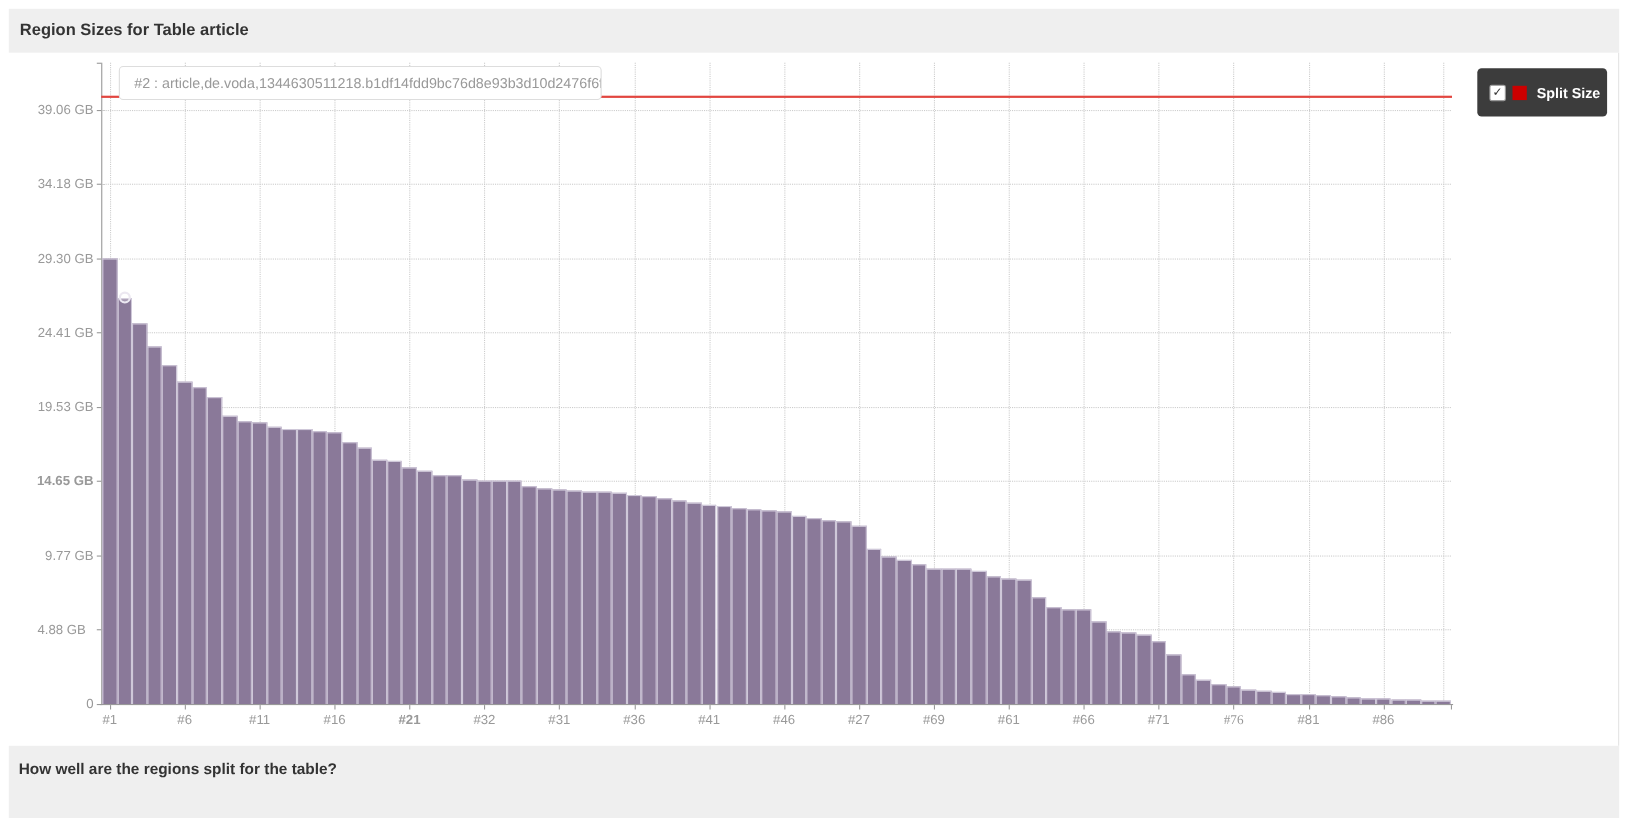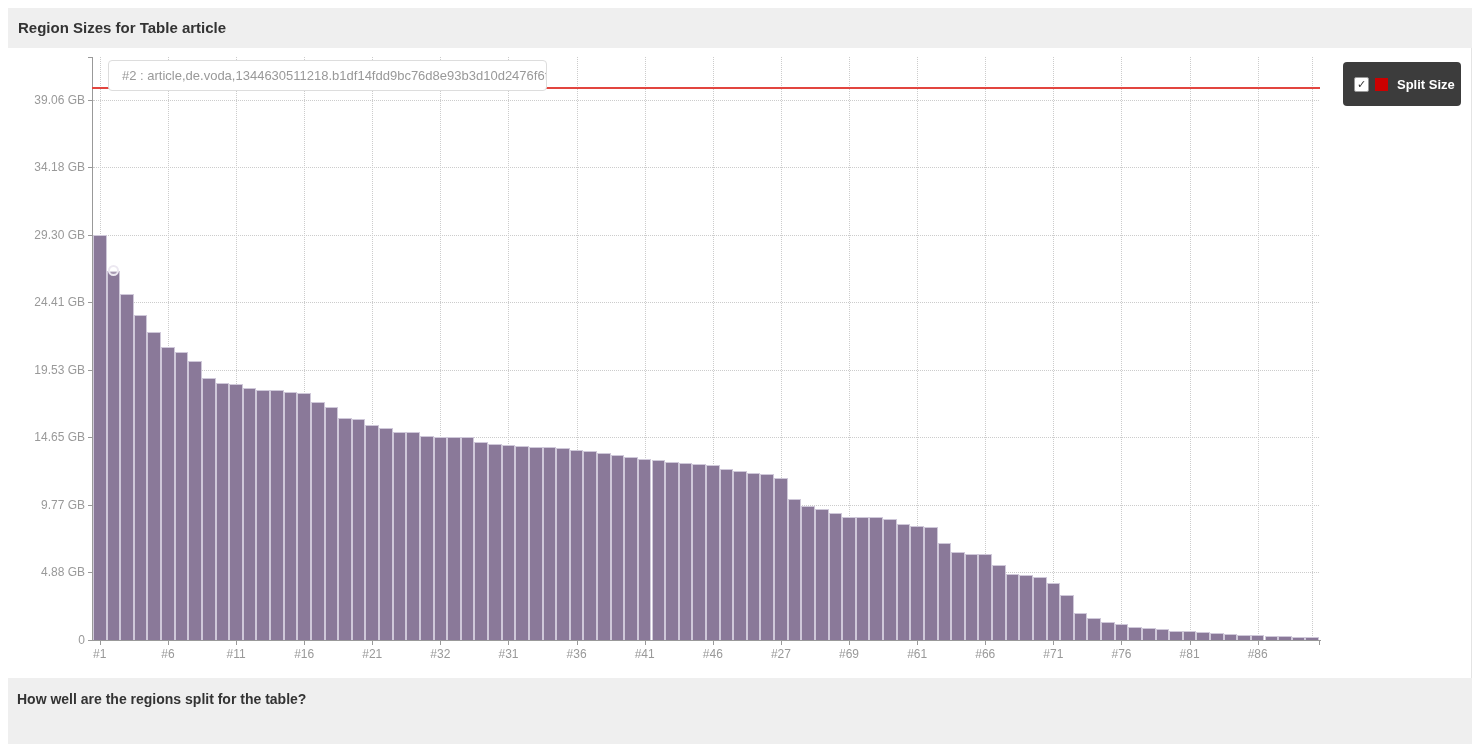--- a/index.html
+++ b/index.html
@@ -50,27 +50,27 @@
     <div class="axis-y"></div>
     <div class="axis-x"></div>
     <div class="ytick" style="top:0"></div>
     <div class="xtick" style="left:1226px"></div>
     <div class="annotation">#2 : article,de.voda,1344630511218.b1df14fdd9bc76d8e93b3d10d2476f6f.</div>
     <div class="marker" id="marker" style="left: 14.9333px; top: 208.447px;"></div>
   <div class="ytick" style="top: 583px;"></div>
       <div class="ylabel" style="top: 575px;">0</div>
       <div class="hgrid" style="top: 515.492px;"></div>
       <div class="ytick" style="top: 515.492px;"></div>
-      <div class="ylabel" style="top: 507.492px;">4.88 GB</div>
+      <div class="ylabel" style="top: 507.492px; text-align: center;">4.88 GB</div>
       <div class="hgrid" style="top: 447.984px;"></div>
       <div class="ytick" style="top: 447.984px;"></div>
       <div class="ylabel" style="top: 439.984px;">9.77 GB</div>
       <div class="hgrid" style="top: 380.476px;"></div>
       <div class="ytick" style="top: 380.476px;"></div>
-      <div class="ylabel" style="top: 372.476px;">14.65 GB</div>
+      <div class="ylabel" style="top: 372.476px; font-weight: bold;">14.65 GB</div>
       <div class="hgrid" style="top: 312.968px;"></div>
       <div class="ytick" style="top: 312.968px;"></div>
       <div class="ylabel" style="top: 304.968px;">19.53 GB</div>
       <div class="hgrid" style="top: 245.459px;"></div>
       <div class="ytick" style="top: 245.459px;"></div>
       <div class="ylabel" style="top: 237.459px;">24.41 GB</div>
       <div class="hgrid" style="top: 177.951px;"></div>
       <div class="ytick" style="top: 177.951px;"></div>
       <div class="ylabel" style="top: 169.951px;">29.30 GB</div>
       <div class="hgrid" style="top: 110.443px;"></div>
@@ -86,21 +86,21 @@
       <div class="xtick" style="left: 74.9222px;"></div>
       <div class="xlabel" style="left: 74.9222px;">#6</div>
       <div class="vgrid" style="left: 143.033px;"></div>
       <div class="xtick" style="left: 143.033px;"></div>
       <div class="xlabel" style="left: 143.033px;">#11</div>
       <div class="vgrid" style="left: 211.144px;"></div>
       <div class="xtick" style="left: 211.144px;"></div>
       <div class="xlabel" style="left: 211.144px;">#16</div>
       <div class="vgrid" style="left: 279.256px;"></div>
       <div class="xtick" style="left: 279.256px;"></div>
-      <div class="xlabel" style="left: 279.256px;">#21</div>
+      <div class="xlabel" style="left: 279.256px; font-weight: bold;">#21</div>
       <div class="vgrid" style="left: 347.367px;"></div>
       <div class="xtick" style="left: 347.367px;"></div>
       <div class="xlabel" style="left: 347.367px;">#32</div>
       <div class="vgrid" style="left: 415.478px;"></div>
       <div class="xtick" style="left: 415.478px;"></div>
       <div class="xlabel" style="left: 415.478px;">#31</div>
       <div class="vgrid" style="left: 483.589px;"></div>
       <div class="xtick" style="left: 483.589px;"></div>
       <div class="xlabel" style="left: 483.589px;">#36</div>
       <div class="vgrid" style="left: 551.7px;"></div>
@@ -119,21 +119,21 @@
       <div class="xtick" style="left: 824.144px;"></div>
       <div class="xlabel" style="left: 824.144px;">#61</div>
       <div class="vgrid" style="left: 892.256px;"></div>
       <div class="xtick" style="left: 892.256px;"></div>
       <div class="xlabel" style="left: 892.256px;">#66</div>
       <div class="vgrid" style="left: 960.367px;"></div>
       <div class="xtick" style="left: 960.367px;"></div>
       <div class="xlabel" style="left: 960.367px;">#71</div>
       <div class="vgrid" style="left: 1028.48px;"></div>
       <div class="xtick" style="left: 1028.48px;"></div>
-      <div class="xlabel" style="left: 1028.48px;">#76</div>
+      <div class="xlabel" style="left: 1028.48px; font-family: Liberation Serif, serif;">#76</div>
       <div class="vgrid" style="left: 1096.59px;"></div>
       <div class="xtick" style="left: 1096.59px;"></div>
       <div class="xlabel" style="left: 1096.59px;">#81</div>
       <div class="vgrid" style="left: 1164.7px;"></div>
       <div class="xtick" style="left: 1164.7px;"></div>
       <div class="xlabel" style="left: 1164.7px;">#86</div>
       <div class="vgrid" style="left: 1219.19px;"></div>
       <div class="bar" style="left: 0px; width: 13.6222px; height: 405.049px; background: rgb(138, 121, 153); border-color: rgb(207, 200, 217);"></div>
       <div class="bar" style="left: 13.6222px; width: 13.6222px; height: 369.053px; background: rgb(138, 121, 153); border-color: rgb(207, 200, 217);"></div>
       <div class="bar" style="left: 27.2444px; width: 13.6222px; height: 345.642px; background: rgb(138, 121, 153); border-color: rgb(207, 200, 217);"></div>

